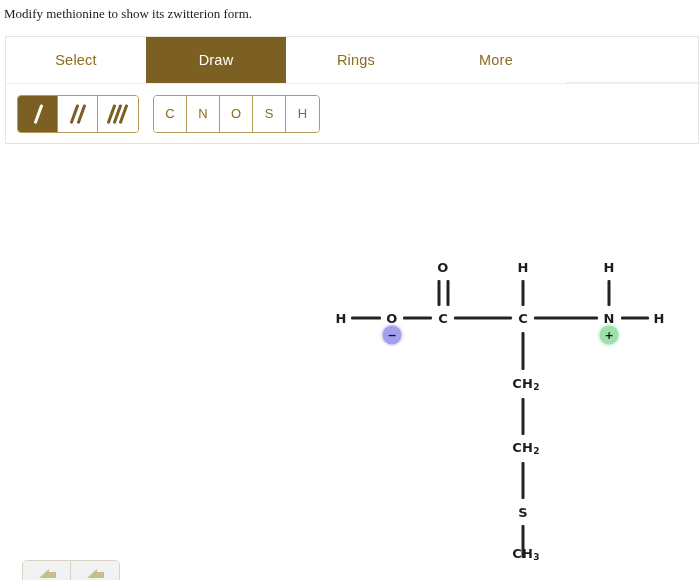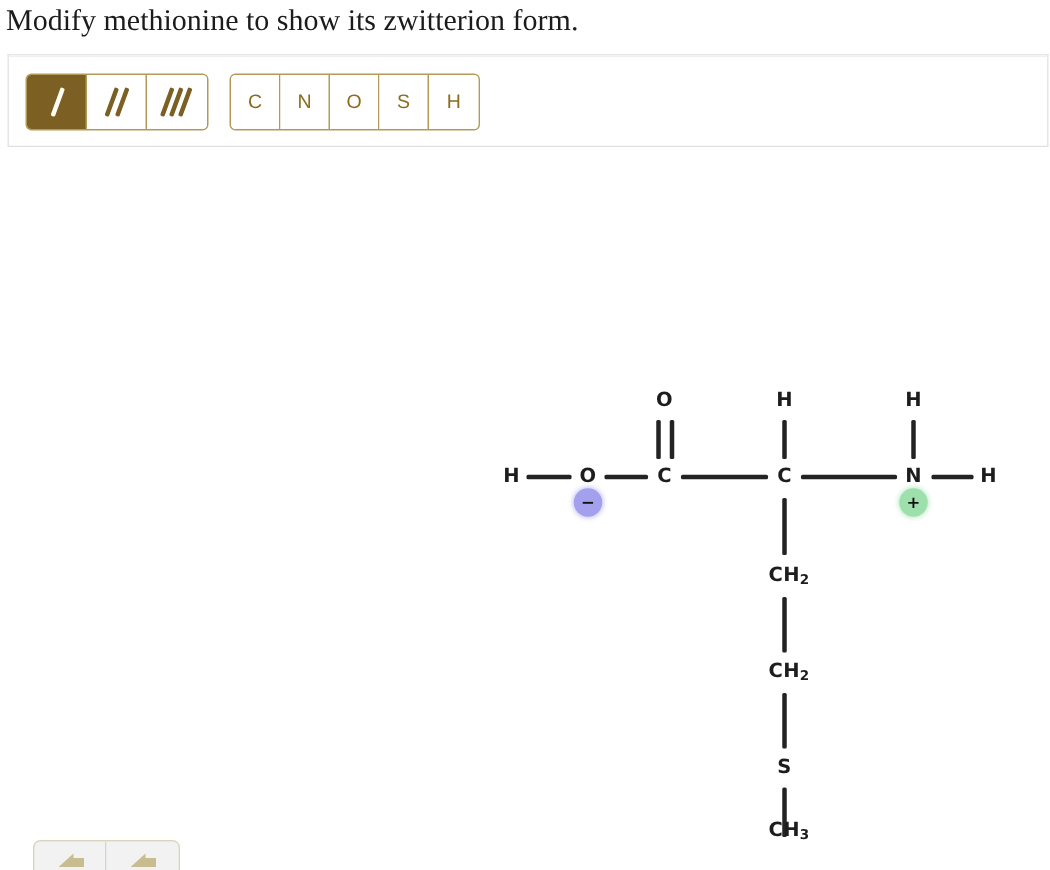--- a/index.html
+++ b/index.html
@@ -22,21 +22,21 @@
   
   .prompt {
     position: absolute;
     left: 4px;
     top: 0px;
     width: 692px;
     height: 28px;
     line-height: 22px;
     padding-top: 3px;
     font-family: "Liberation Serif", "DejaVu Serif", serif;
-    font-size: 20px;
+    font-size: 13px;
     color: #1b1b1b;
     white-space: nowrap;
   }
 
   
   .editor {
     position: absolute;
     left: 5px;
     top: 36px;
     width: 694px;
@@ -237,20 +237,34 @@
 </style>
 </head>
 <body>
 
 <div id="app">
 
   <div class="prompt">Modify methionine to show its zwitterion form.</div>
 
   <div class="editor">
 
+    <div class="tabstrip">
+      <div class="tab w-select">
+        <span>Select</span>
+      </div>
+      <div class="tab w-draw active">
+        <span>Draw</span>
+      </div>
+      <div class="tab w-rings">
+        <span>Rings</span>
+      </div>
+      <div class="tab w-more">
+        <span>More</span>
+      </div>
+    </div>
 
     <div class="toolrow">
 
       <div class="btn-group">
         <div class="tool-btn active">
           <span class="bondicon b1">
               <i></i>
             </span>
         </div>
         <div class="tool-btn">

